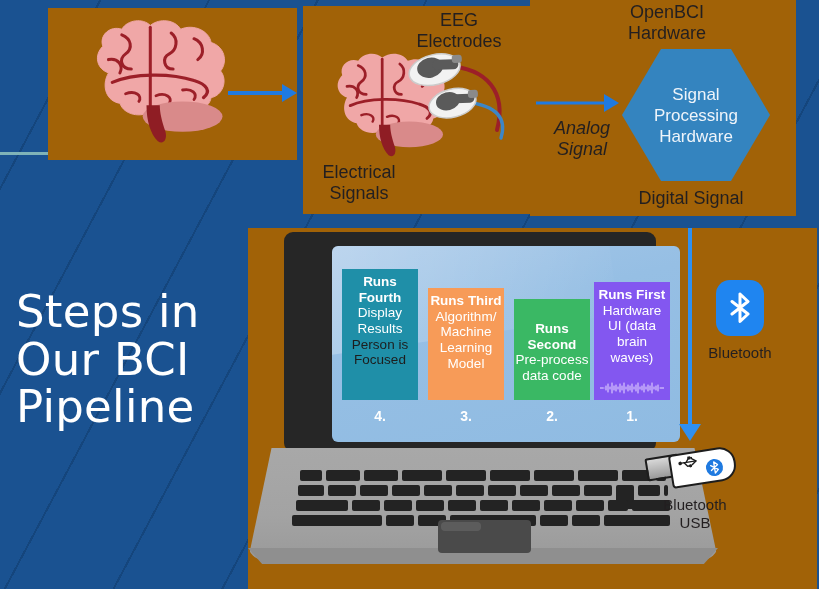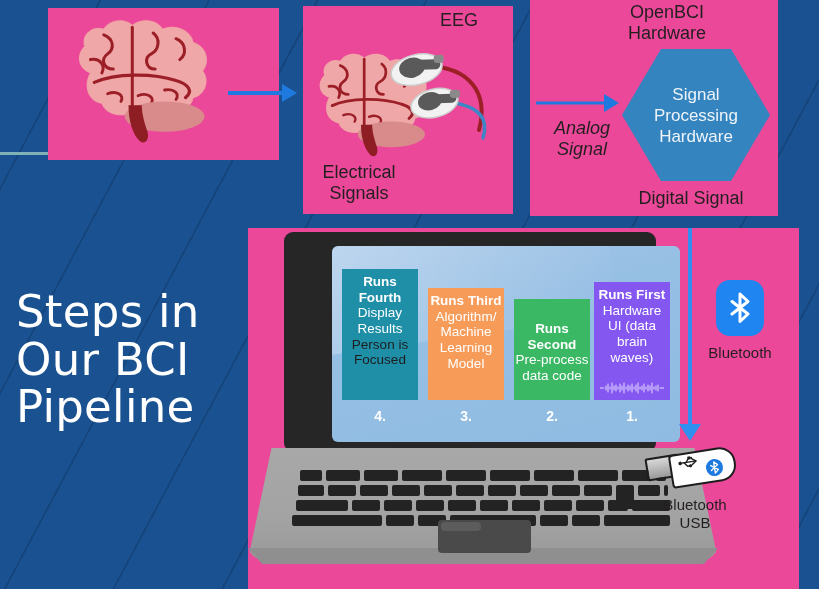--- a/index.html
+++ b/index.html
@@ -21,21 +21,21 @@
         rgba(255,255,255,0.00) 0px,
         rgba(255,255,255,0.00) 46px,
         rgba(13,52,96,0.42) 46px,
         rgba(13,52,96,0.42) 48px,
         rgba(255,255,255,0.00) 48px,
         rgba(255,255,255,0.00) 96px
       );
     pointer-events:none;
   }
   .panel{
-    position:absolute;background:#ec4899;overflow:hidden;
+    position:absolute;background:#a16207;overflow:hidden;padding-left:18px;
   }
   
   .accent-line{
     position:absolute;left:0;top:152px;width:52px;height:3px;
     background:#7fb3b8;
   }
   
   #panel-brain{left:48px;top:8px;width:231px;height:152px;}
   
   #panel-eeg{left:303px;top:6px;width:210px;height:208px;}
@@ -234,20 +234,21 @@
 
       <g transform="translate(106,86) rotate(-14)">
         <ellipse cx="22" cy="17" rx="24" ry="14" fill="#f2f2f2" stroke="#cccccc" stroke-width="1.5"></ellipse>
         <ellipse cx="18" cy="14" rx="12" ry="9" fill="#5a5a5a"></ellipse>
         <rect x="22" y="8" width="24" height="9" rx="4.5" fill="#5a5a5a" transform="rotate(12 22 8)"></rect>
         <rect x="40" y="8" width="10" height="8" rx="3" fill="#8a8a8a" transform="rotate(12 40 8)"></rect>
       </g>
     </svg>
     <div class="p-label" style="left:104px;top:4px;width:104px;">
       <div>EEG</div>
+      <div>Electrodes</div>
     </div>
     <div class="p-label" style="left:2px;top:156px;width:108px;text-align:center;">
       <div>Electrical</div>
       <div>Signals</div>
     </div>
   </div>
 
   <div class="panel" id="panel-openbci">
     <div class="p-label" style="left:62px;top:2px;width:150px;">
       <div>OpenBCI</div>

